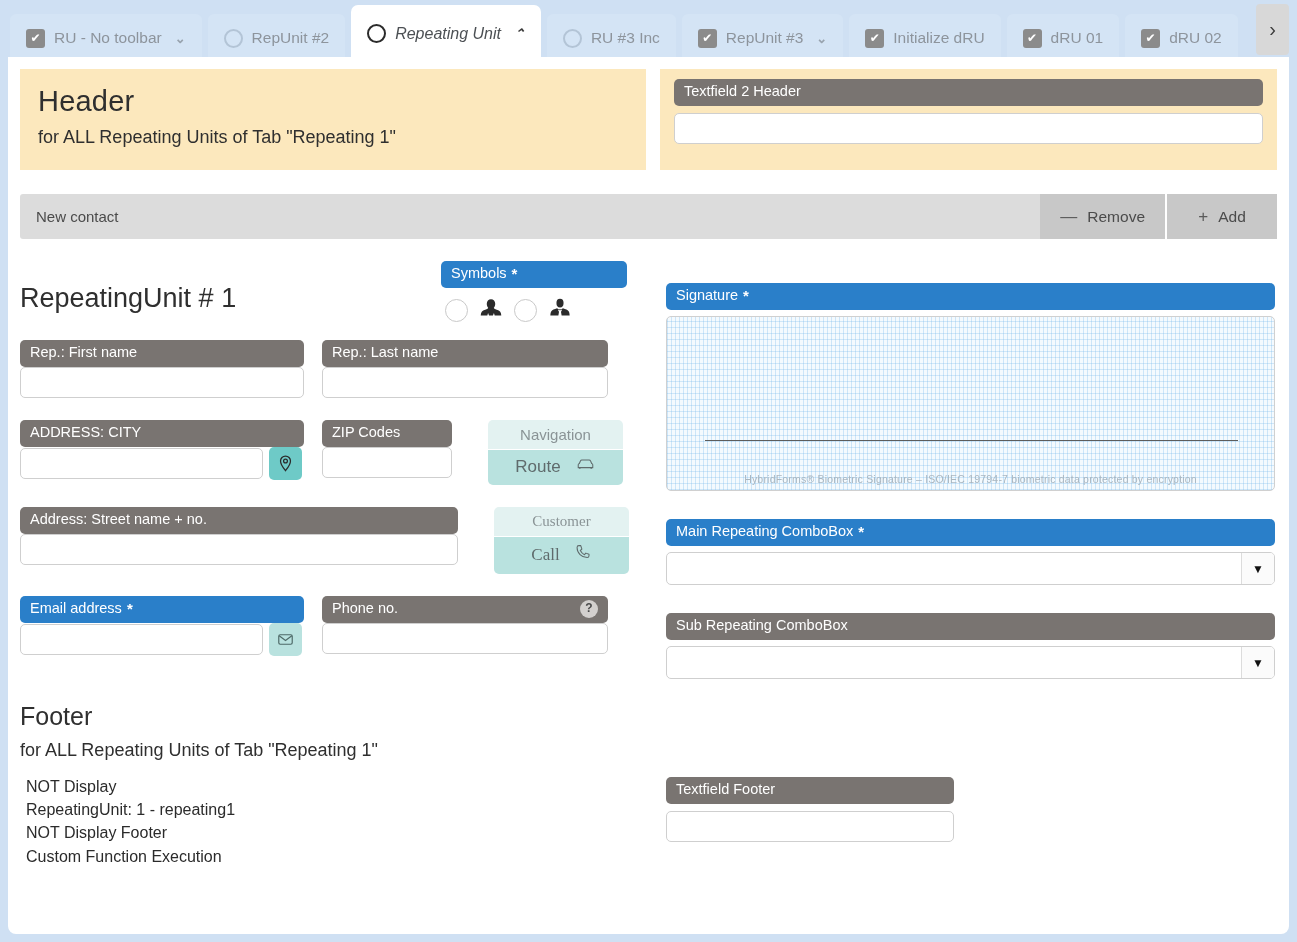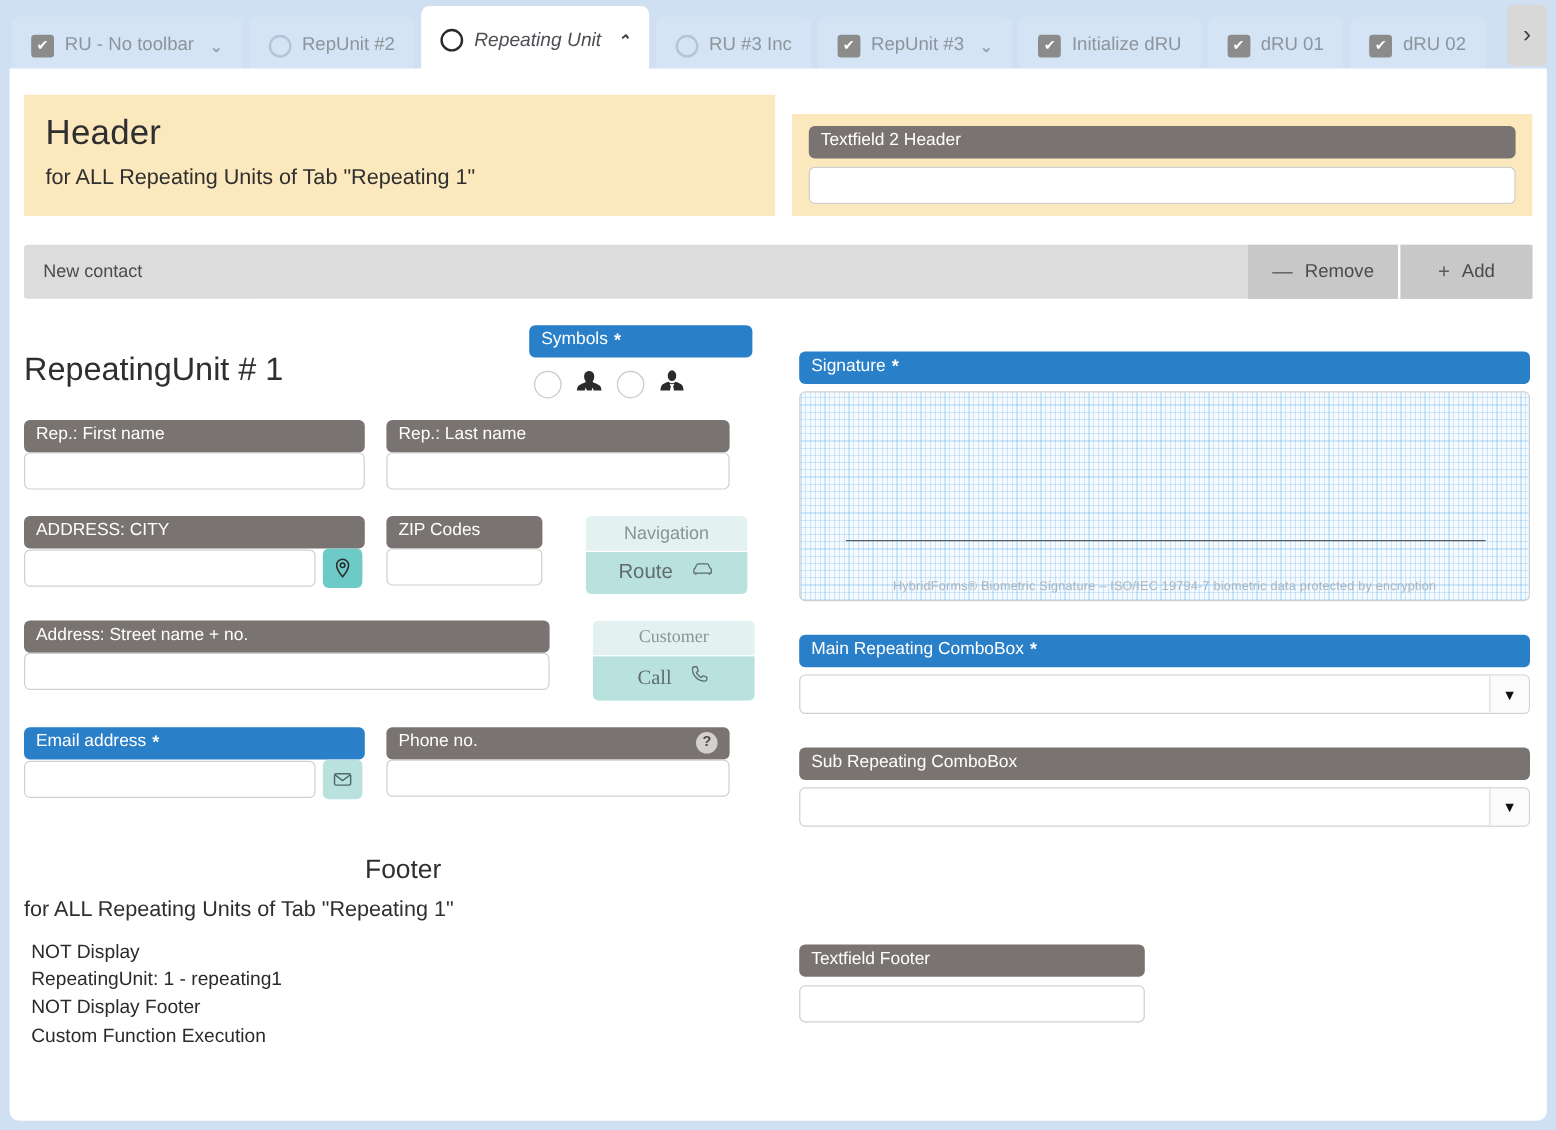--- a/index.html
+++ b/index.html
@@ -83,33 +83,32 @@
   
   .card {
     position:absolute;
     left:8px; top:57px;
     width:1281px; height:877px;
     background:#fff;
     border-radius:0 0 8px 8px;
   }
 
   
-  .hdr-row { display:flex; padding:12px 12px 0 12px; gap:14px;align-items:flex-end; }
+  .hdr-row { display:flex; padding:12px 12px 0 12px; gap:14px; }
   .hdr-left {
     width:632px; height:101px;
     background:#fce8bd;
     padding:16px 0 0 18px;
   }
   .hdr-left h1 { margin:0; font-size:29px; font-weight:400; color:#2f2f2f; letter-spacing:.2px;}
   .hdr-left p { margin:9px 0 0 0; font-size:18px; color:#2f2f2f; }
   .hdr-right {
-    width:623px; height:85px;
+    width:623px; height:101px;
     background:#fce8bd;
     padding:10px 14px;
-    margin-top:26px;
   }
 
   
   .lbl {
     background:#797471;
     color:#fff;
     font-size:14.5px;
     border-radius:5px;
     padding:6px 10px 7px 10px;
     display:flex; align-items:center;
@@ -273,21 +272,21 @@
   .combo .carrow {
     width:33px;
     border-left:1px solid #dcdcdc;
     background:#fbfbfb;
     display:flex; align-items:center; justify-content:center;
     font-size:12px; color:#111;
   }
   .mt28 { margin-top:28px; }
 
   
-  .ftr-title { font-size:22px; font-weight:400; color:#2f2f2f; margin:0;text-align:center; }
+  .ftr-title { font-size:25px; font-weight:400; color:#2f2f2f; margin:0; }
   .ftr-sub { font-size:18px; color:#2f2f2f; margin:9px 0 0 0; }
   .ftr-list { margin:14px 0 0 0; padding:0; list-style:none; }
   .ftr-list li { font-size:16px; color:#2b2b2b; line-height:1.45; padding-left:6px; }
   .ftr-textfield { width:288px; }
 </style>
 </head>
 <body>
 
 <div class="tabbar">
 

